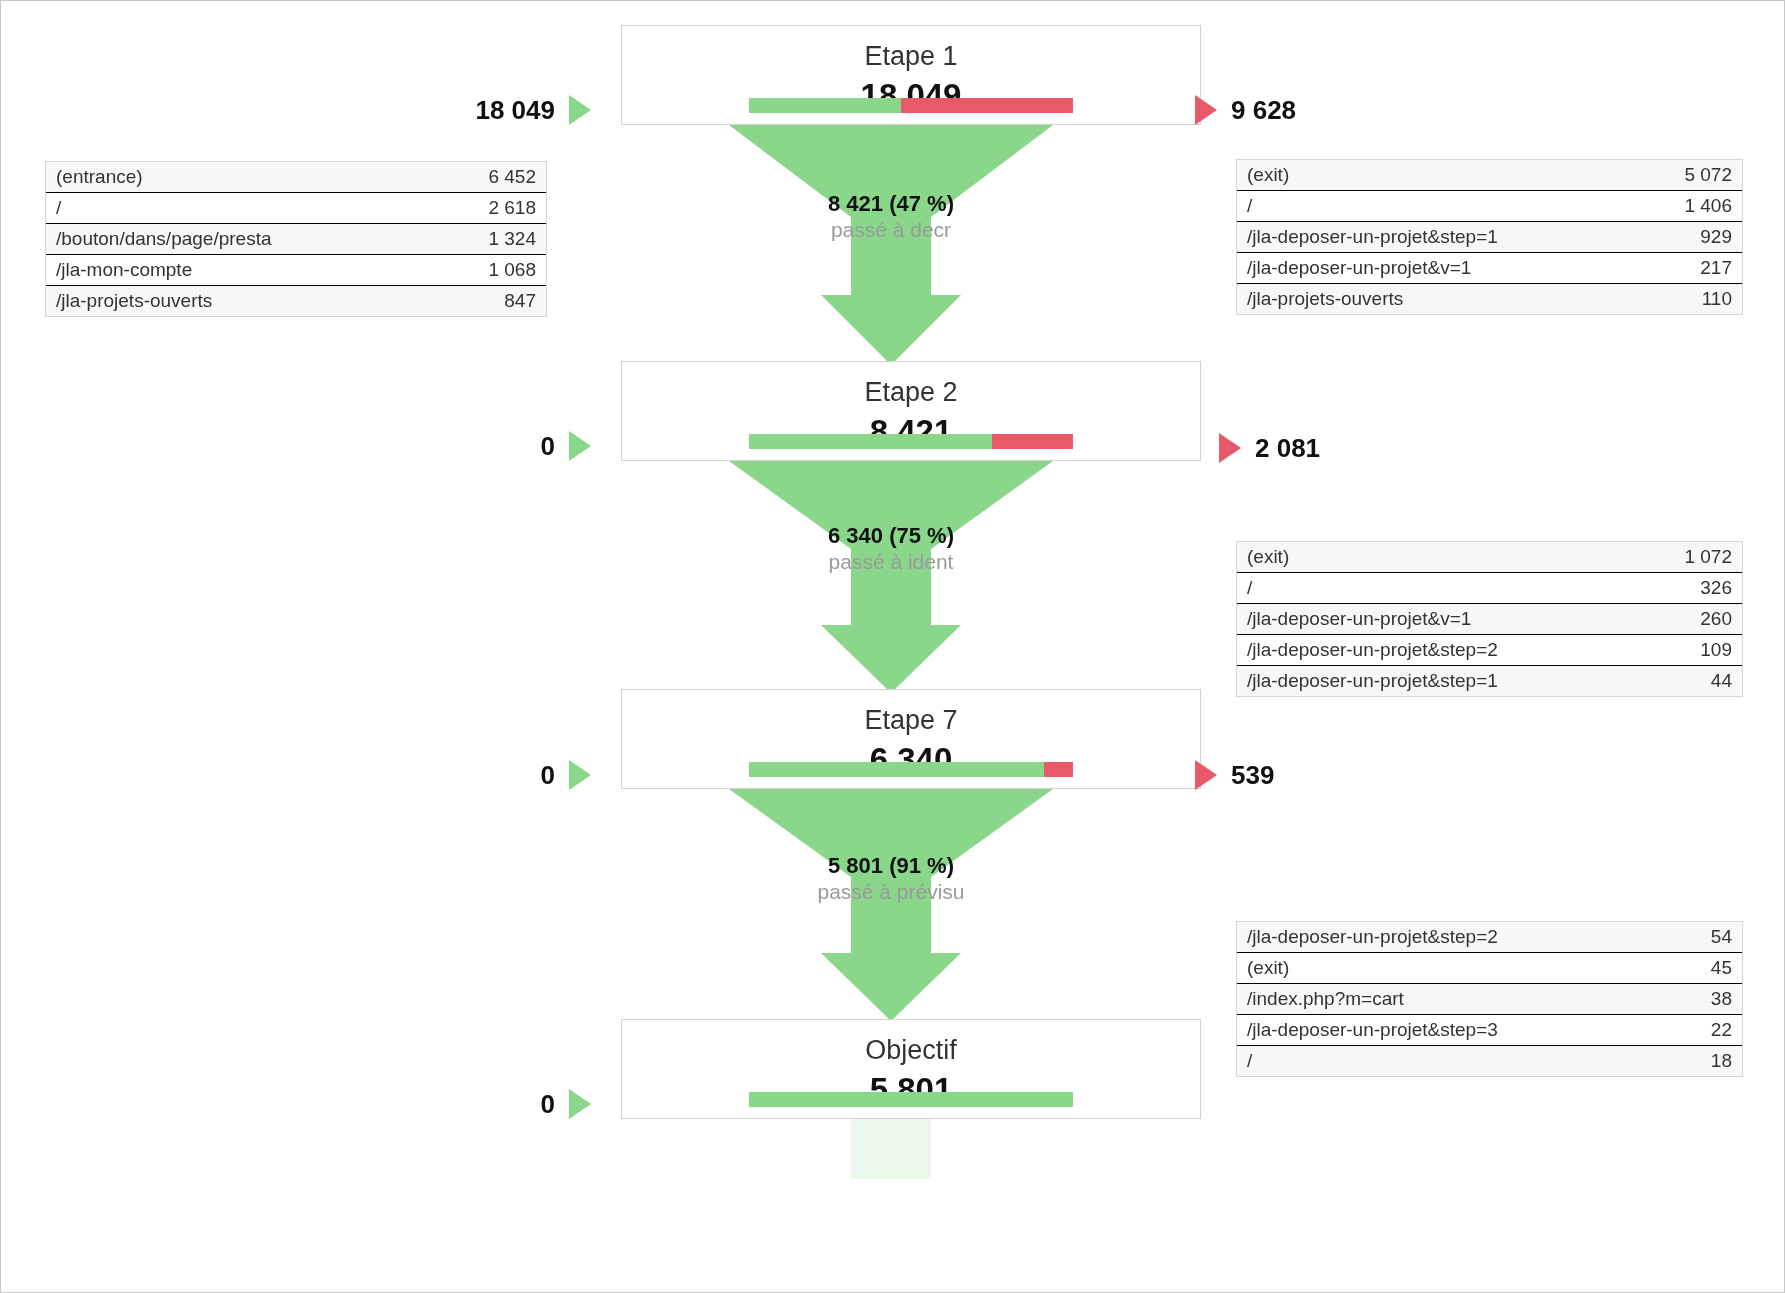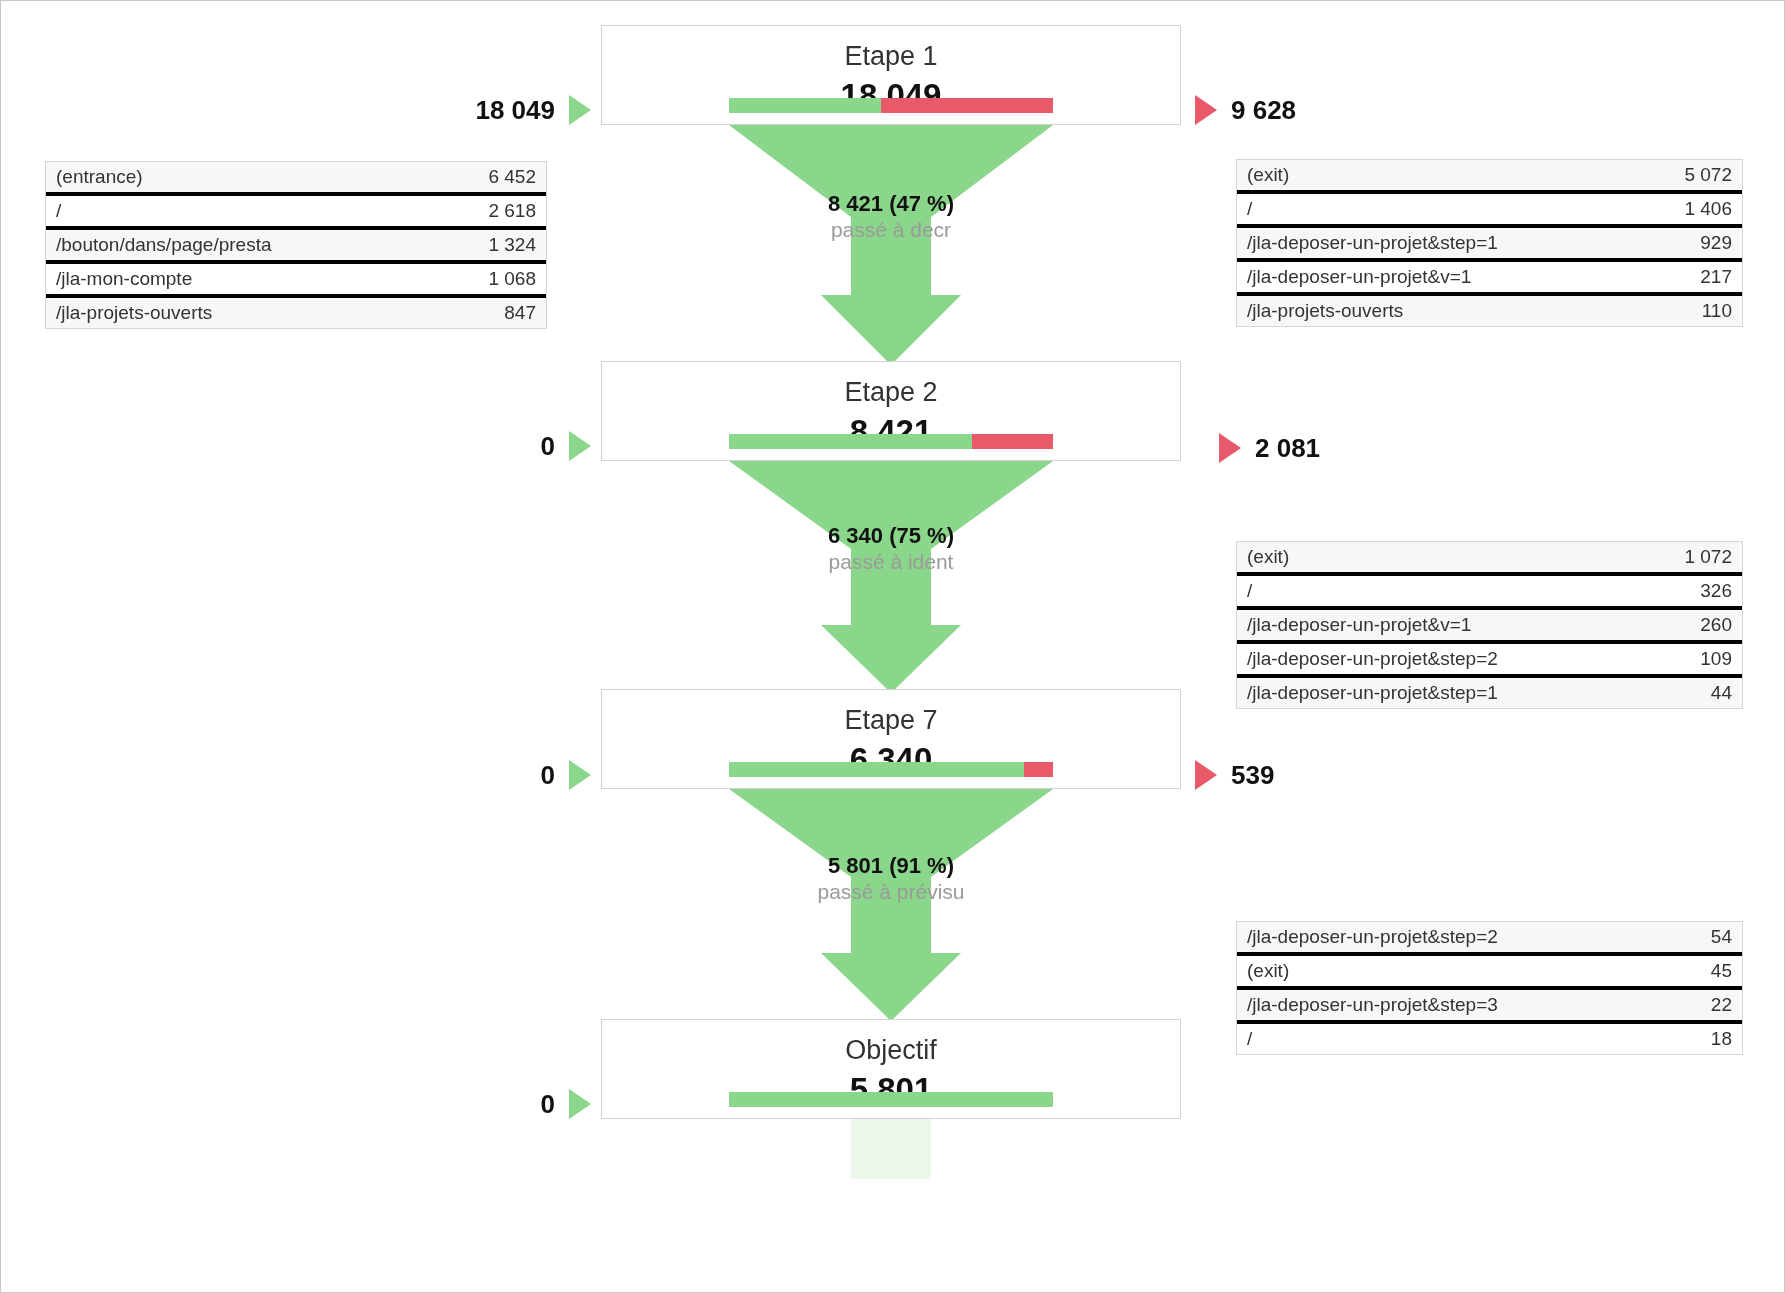--- a/index.html
+++ b/index.html
@@ -17,21 +17,21 @@
     height: 1293px;
     box-sizing: border-box;
     border: 1px solid #c8c8c8;
     background: #ffffff;
     overflow: hidden;
   }
 
   
   .stage-box {
     position: absolute;
-    left: 600px;
+    left: 620px;
     width: 580px;
     box-sizing: border-box;
     background: #ffffff;
     border: 1px solid #d2d2d2;
     text-align: center;
   }
   .stage-title {
     font-size: 27px;
     color: #333333;
     margin-top: 16px;
@@ -126,21 +126,21 @@
     font-size: 19px;
   }
   .detail-table table {
     border-collapse: collapse;
     width: 100%;
   }
   .detail-table td {
     padding: 4px 10px;
     color: #333333;
     white-space: nowrap;
-    border-bottom: 4px solid #000000;
+    border-bottom: 1px solid #000000;
   }
   .detail-table tr:last-child td { border-bottom: none; }
   .detail-table tr:nth-child(odd) td { background: #f7f7f7; }
   .detail-table tr:nth-child(even) td { background: #ffffff; }
   .cell-label { text-align: left; }
   .cell-value { text-align: right; }
 </style>
 </head>
 <body>
 
@@ -306,20 +306,24 @@
       <tbody>
         <tr>
           <td class="cell-label">/jla-deposer-un-projet&amp;step=2</td>
           <td class="cell-value">54</td>
         </tr>
         <tr>
           <td class="cell-label">(exit)</td>
           <td class="cell-value">45</td>
         </tr>
         <tr>
+          <td class="cell-label">/index.php?m=cart</td>
+          <td class="cell-value">38</td>
+        </tr>
+        <tr>
           <td class="cell-label">/jla-deposer-un-projet&amp;step=3</td>
           <td class="cell-value">22</td>
         </tr>
         <tr>
           <td class="cell-label">/</td>
           <td class="cell-value">18</td>
         </tr>
       </tbody>
     </table>
   </div>

